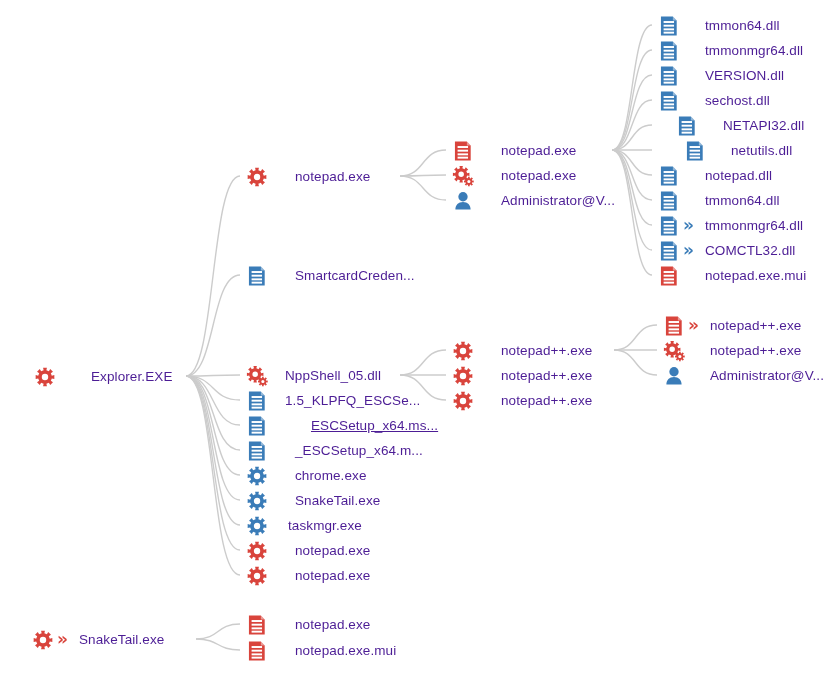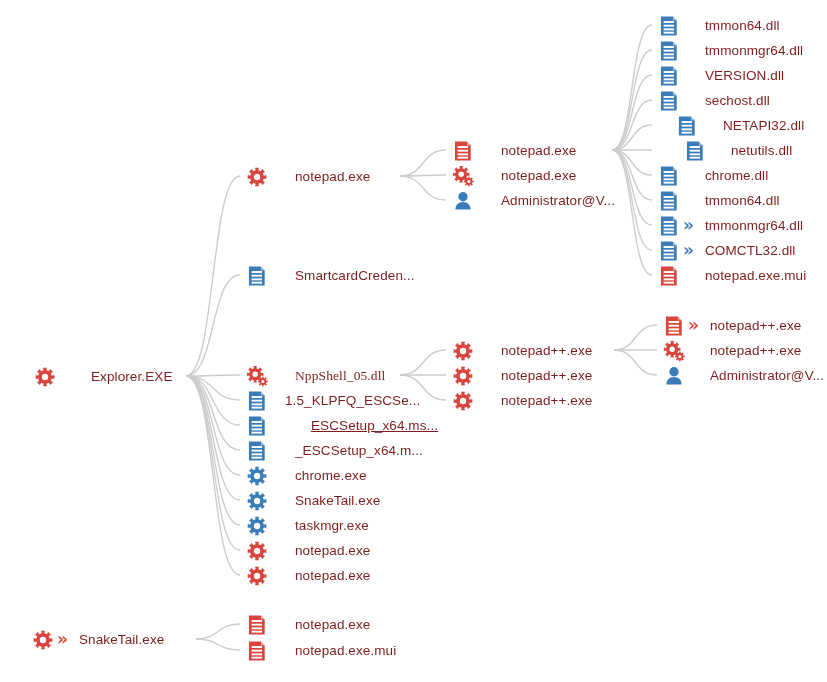--- a/index.html
+++ b/index.html
@@ -31,21 +31,21 @@
     width:17px;height:20px;flex:0 0 17px;
     display:flex;align-items:center;justify-content:center;
     font-size:17px;line-height:17px;font-weight:bold;
     font-family:"DejaVu Sans",sans-serif;
   }
   .node .chev.blue{color:#3a7cb8;}
   .node .chev.red{color:#d9443c;}
   .node .chev.none{visibility:hidden;}
   .node .lbl{
     font-size:13.5px;
-    color:#7f1d1d;
+    color:#4c1d95;
     letter-spacing:0.1px;
   }
 
   
   .ico svg{display:block;width:22px;height:22px;}
 </style>
 </head>
 <body>
 
 <div id="canvas">
@@ -119,21 +119,21 @@
       <span class="lbl" style="margin-left: 10px;">SmartcardCreden...</span>
     </div>
     <div class="node" style="left: 246px; top: 363px;">
       <span class="ico">
         <svg viewBox="0 0 24 24" width="22" height="22">
           <path d="M19.01,8.33L19.01,12.07L16.57,11.52L15.58,13.91L17.69,15.25L15.05,17.89L13.71,15.78L11.32,16.77L11.87,19.21L8.13,19.21L8.68,16.77L6.29,15.78L4.95,17.89L2.31,15.25L4.42,13.91L3.43,11.52L0.99,12.07L0.99,8.33L3.43,8.88L4.42,6.49L2.31,5.15L4.95,2.51L6.29,4.62L8.68,3.63L8.13,1.19L11.87,1.19L11.32,3.63L13.71,4.62L15.05,2.51L17.69,5.15L15.58,6.49L16.57,8.88Z M13.00,10.20 A3,3 0 1,0 7.00,10.20 A3,3 0 1,0 13.00,10.20 Z" fill="#d9443c" fill-rule="evenodd"></path>
           <path d="M23.69,16.90L23.69,19.10L22.22,18.77L21.65,20.16L22.91,20.96L21.36,22.51L20.56,21.25L19.17,21.82L19.50,23.29L17.30,23.29L17.63,21.82L16.24,21.25L15.44,22.51L13.89,20.96L15.15,20.16L14.58,18.77L13.11,19.10L13.11,16.90L14.58,17.23L15.15,15.84L13.89,15.04L15.44,13.49L16.24,14.75L17.63,14.18L17.30,12.71L19.50,12.71L19.17,14.18L20.56,14.75L21.36,13.49L22.91,15.04L21.65,15.84L22.22,17.23Z M20.15,18.00 A1.75,1.75 0 1,0 16.65,18.00 A1.75,1.75 0 1,0 20.15,18.00 Z" fill="#d9443c" fill-rule="evenodd"></path>
         </svg>
       </span>
       <span class="chev none">»</span>
-      <span class="lbl" style="margin-left: 10px; font-family: Liberation Serif, serif;">NppShell_05.dll</span>
+      <span class="lbl" style="">NppShell_05.dll</span>
     </div>
     <div class="node" style="left: 246px; top: 388px;">
       <span class="ico">
         <svg viewBox="0 0 24 24" width="22" height="22">
           <g>
             <path d="M3.2 1.6 H16.2 L20.4 5.9 V22.4 H3.2 Z" fill="#3a7cb8"></path>
             <path d="M16.2 1.6 L20.4 5.9 H16.2 Z" fill="#ffffff" opacity="0.45"></path>
             <rect x="6.1" y="6.6" width="11.4" height="2.1" fill="#ffffff"></rect>
             <rect x="6.1" y="10.6" width="11.4" height="2.1" fill="#ffffff"></rect>
             <rect x="6.1" y="14.6" width="11.4" height="2.1" fill="#ffffff"></rect>
@@ -194,21 +194,21 @@
       <span class="chev none">»</span>
       <span class="lbl" style="margin-left: 10px;">SnakeTail.exe</span>
     </div>
     <div class="node" style="left: 246px; top: 513px;">
       <span class="ico">
         <svg viewBox="0 0 24 24" width="22" height="22">
           <path d="M22.18,9.89L22.18,14.11L19.45,13.50L18.33,16.21L20.69,17.71L17.71,20.69L16.21,18.33L13.50,19.45L14.11,22.18L9.89,22.18L10.50,19.45L7.79,18.33L6.29,20.69L3.31,17.71L5.67,16.21L4.55,13.50L1.82,14.11L1.82,9.89L4.55,10.50L5.67,7.79L3.31,6.29L6.29,3.31L7.79,5.67L10.50,4.55L9.89,1.82L14.11,1.82L13.50,4.55L16.21,5.67L17.71,3.31L20.69,6.29L18.33,7.79L19.45,10.50Z M15.50,12.00 A3.5,3.5 0 1,0 8.50,12.00 A3.5,3.5 0 1,0 15.50,12.00 Z" fill="#3a7cb8" fill-rule="evenodd"></path>
         </svg>
       </span>
       <span class="chev none">»</span>
-      <span class="lbl" style="margin-left: 10px;">taskmgr.exe</span>
+      <span class="lbl" style="margin-left: 3px;">taskmgr.exe</span>
     </div>
     <div class="node" style="left: 246px; top: 538px;">
       <span class="ico">
         <svg viewBox="0 0 24 24" width="22" height="22">
           <path d="M22.18,9.89L22.18,14.11L19.45,13.50L18.33,16.21L20.69,17.71L17.71,20.69L16.21,18.33L13.50,19.45L14.11,22.18L9.89,22.18L10.50,19.45L7.79,18.33L6.29,20.69L3.31,17.71L5.67,16.21L4.55,13.50L1.82,14.11L1.82,9.89L4.55,10.50L5.67,7.79L3.31,6.29L6.29,3.31L7.79,5.67L10.50,4.55L9.89,1.82L14.11,1.82L13.50,4.55L16.21,5.67L17.71,3.31L20.69,6.29L18.33,7.79L19.45,10.50Z M15.50,12.00 A3.5,3.5 0 1,0 8.50,12.00 A3.5,3.5 0 1,0 15.50,12.00 Z" fill="#d9443c" fill-rule="evenodd"></path>
         </svg>
       </span>
       <span class="chev none">»</span>
       <span class="lbl" style="margin-left: 10px;">notepad.exe</span>
     </div>
@@ -362,21 +362,21 @@
             <path d="M3.2 1.6 H16.2 L20.4 5.9 V22.4 H3.2 Z" fill="#3a7cb8"></path>
             <path d="M16.2 1.6 L20.4 5.9 H16.2 Z" fill="#ffffff" opacity="0.45"></path>
             <rect x="6.1" y="6.6" width="11.4" height="2.1" fill="#ffffff"></rect>
             <rect x="6.1" y="10.6" width="11.4" height="2.1" fill="#ffffff"></rect>
             <rect x="6.1" y="14.6" width="11.4" height="2.1" fill="#ffffff"></rect>
             <rect x="6.1" y="18.2" width="11.4" height="2.1" fill="#ffffff"></rect>
           </g>
         </svg>
       </span>
       <span class="chev none">»</span>
-      <span class="lbl" style="margin-left: 8px;">chrome.dll</span>
+      <span class="lbl" style="margin-left: 8px;">notepad.dll</span>
     </div>
     <div class="node" style="left: 658px; top: 188px;">
       <span class="ico">
         <svg viewBox="0 0 24 24" width="22" height="22">
           <g>
             <path d="M3.2 1.6 H16.2 L20.4 5.9 V22.4 H3.2 Z" fill="#3a7cb8"></path>
             <path d="M16.2 1.6 L20.4 5.9 H16.2 Z" fill="#ffffff" opacity="0.45"></path>
             <rect x="6.1" y="6.6" width="11.4" height="2.1" fill="#ffffff"></rect>
             <rect x="6.1" y="10.6" width="11.4" height="2.1" fill="#ffffff"></rect>
             <rect x="6.1" y="14.6" width="11.4" height="2.1" fill="#ffffff"></rect>

